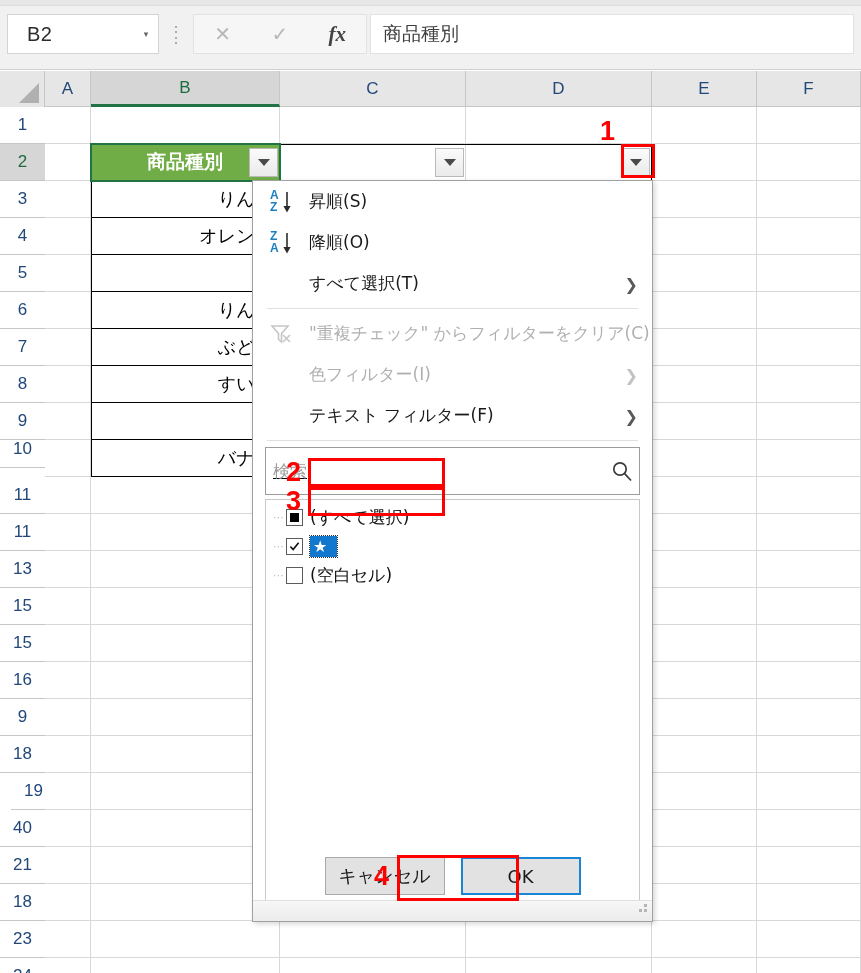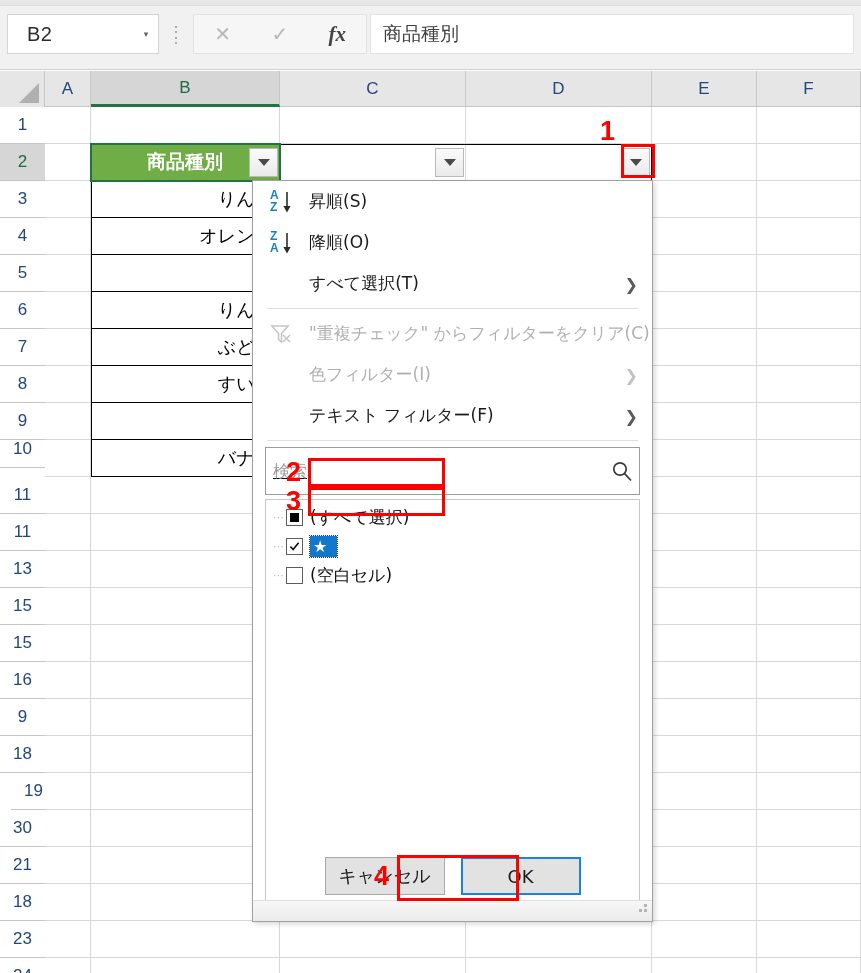--- a/index.html
+++ b/index.html
@@ -497,21 +497,21 @@
         <div class="rh" style="top: 324px; height: 37px;">10</div>
         <div class="rh" style="top: 370px; height: 37px;">11</div>
         <div class="rh" style="top: 407px; height: 37px;">11</div>
         <div class="rh" style="top: 444px; height: 37px;">13</div>
         <div class="rh" style="top: 481px; height: 37px;">15</div>
         <div class="rh" style="top: 518px; height: 37px;">15</div>
         <div class="rh" style="top: 555px; height: 37px;">16</div>
         <div class="rh" style="top: 592px; height: 37px;">9</div>
         <div class="rh" style="top: 629px; height: 37px;">18</div>
         <div class="rh" style="top: 666px; height: 37px; margin-left: 11px;">19</div>
-        <div class="rh" style="top: 703px; height: 37px;">30</div>
+        <div class="rh" style="top: 703px; height: 37px;">40</div>
         <div class="rh" style="top: 740px; height: 37px;">21</div>
         <div class="rh" style="top: 777px; height: 37px;">18</div>
         <div class="rh" style="top: 814px; height: 37px;">23</div>
         <div class="rh" style="top: 851px; height: 37px;">24</div>
       </div>
 
     <div class="cells" id="cellarea">
 
     <div class="cell" style="left: 0px; top: 0px; width: 46px; height: 37px;"></div>
         <div class="cell" style="left: 46px; top: 0px; width: 189px; height: 37px;"></div>

